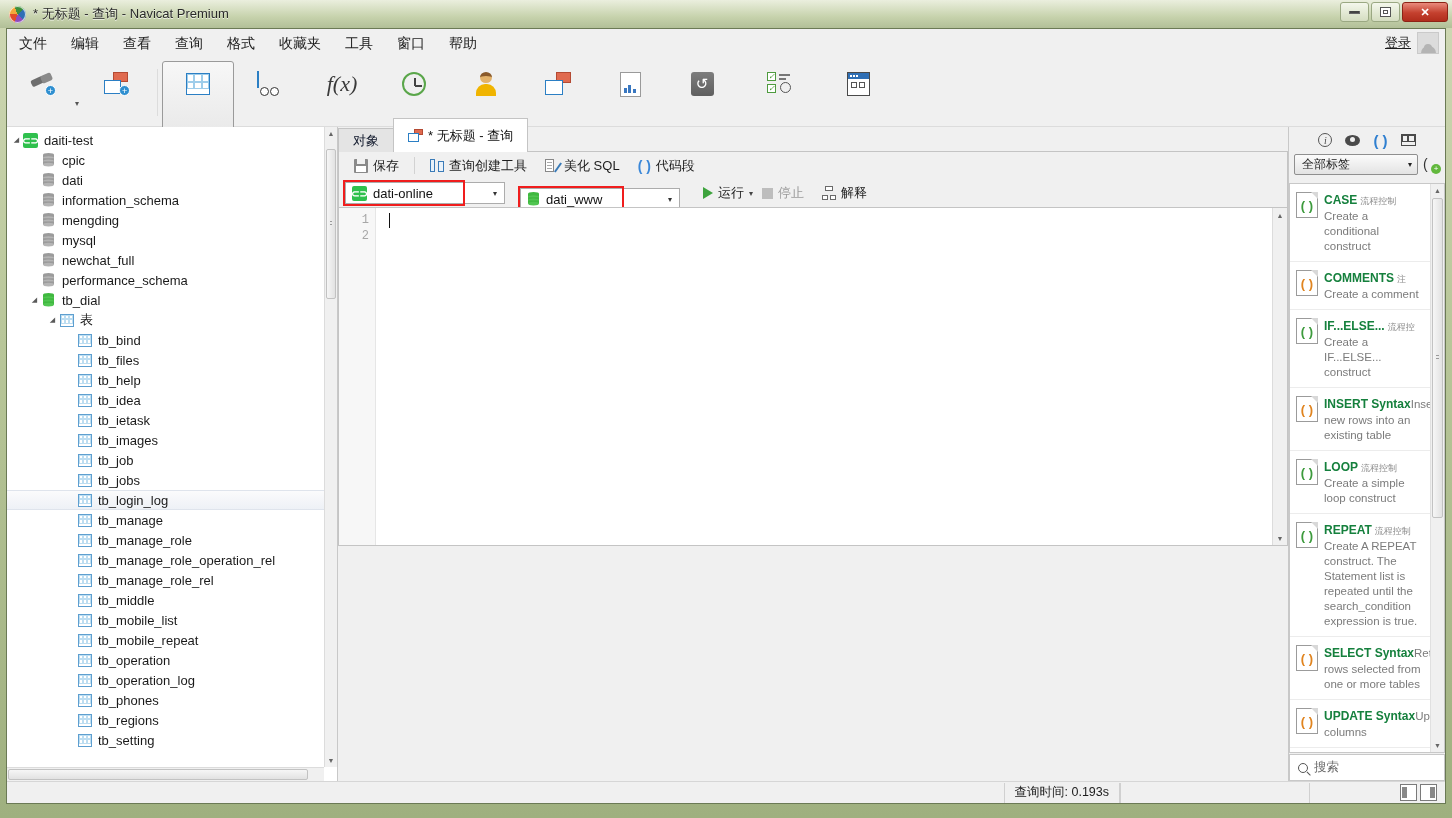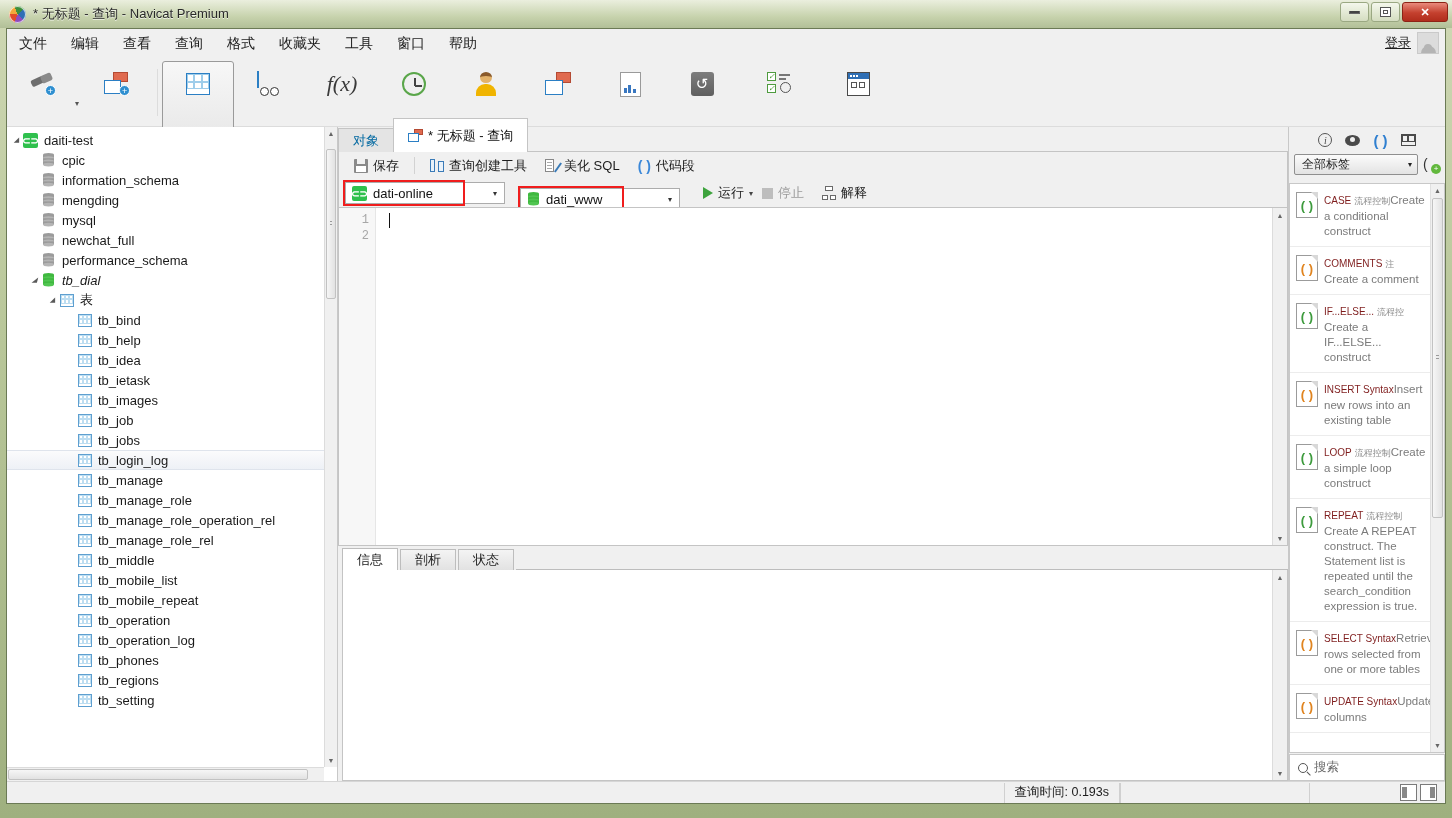--- a/index.html
+++ b/index.html
@@ -164,21 +164,21 @@
   #tree-vthumb .grip{position:absolute;left:3px;right:3px;top:50%;margin-top:-3px;height:6px;
     background:repeating-linear-gradient(180deg,#9b9b9b 0 1px,transparent 1px 3px);}
   #tree-hscroll { position:absolute;left:0;right:13px;bottom:0;height:14px;background:#f0f0f0;border-top:1px solid #dcdcdc;}
   #tree-hthumb { position:absolute;left:1px;top:1px;bottom:1px;width:300px;
     background:linear-gradient(180deg,#f6f6f6,#e2e2e2);border:1px solid #c2c2c2;border-radius:2px;}
   
   #center { position:absolute; left:331px; top:98px; right:157px; bottom:22px; background:#f0f0f0; }
   #obj-tabs { height:25px; display:flex; align-items:flex-end; background:#f0f0f0; position:relative;}
   .otab {
     height:24px; display:flex;align-items:center; gap:5px;
-    padding:0 14px; font-size:13px; color:#0369a1;
+    padding:0 14px; font-size:13px; color:#0f172a;
     background:#e4e4e4; border:1px solid #c4c4c4; border-bottom:none;
     margin-right:-1px; white-space:nowrap;
   }
   .otab.active { background:#fff; height:34px; color:#111; }
   .otab .tico{width:15px;height:14px;position:relative;}
   .otab .tico .a{position:absolute;right:0;top:0;width:9px;height:6px;background:#e06a4f;border:1px solid #b44a33;}
   .otab .tico .b{position:absolute;left:0;top:4px;width:11px;height:9px;background:#fff;border:1px solid #2b7fc4;}
   .otab .tico .b .h{height:2px;background:#3d93d6;}
   #obj-tabs .tabfill { flex:1; border-bottom:1px solid #c4c4c4; height:25px; }
   #query-toolbar {
@@ -273,21 +273,21 @@
   #snips { position:absolute;left:0;top:56px;right:0;bottom:28px;background:#fff;border:1px solid #c8c8c8;overflow:hidden;}
   #snip-list{position:absolute;left:0;top:0;right:14px;bottom:0;overflow:hidden;}
   .snip { display:flex; gap:6px; padding:8px 4px 8px 6px; border-bottom:1px solid #ececec; }
   .snip .sico { flex:0 0 22px; }
   .doc-ico{width:22px;height:26px;background:#fff;border:1px solid #9b9b9b;position:relative;
            display:flex;align-items:center;justify-content:center;font-size:13px;font-weight:bold;}
   .doc-ico:after{content:"";position:absolute;right:-1px;top:-1px;border-width:0 7px 7px 0;
            border-style:solid;border-color:transparent #d8d8d8 transparent transparent;}
   .doc-ico.green{color:#3d9b3d;} .doc-ico.orange{color:#e0841f;}
   .snip .stxt{flex:1;min-width:0;}
-  .snip .stitle{font-size:10px;font-weight:normal;color:#7f1d1d;white-space:nowrap;line-height:15px;}
+  .snip .stitle{font-size:12px;font-weight:bold;color:#15803d;white-space:nowrap;line-height:15px;}
   .snip .stag{font-size:9px;font-weight:normal;color:#8d8d8d;margin-left:3px;}
   .snip .sdesc{font-size:11.5px;color:#7b7b7b;line-height:14px;margin-top:2px;}
   #snip-vscroll{position:absolute;right:0;top:0;bottom:0;width:14px;background:#f0f0f0;border-left:1px solid #e0e0e0;}
   #snip-vscroll .sb-arrow{height:13px;}
   #snip-vthumb{position:absolute;left:1px;right:1px;top:14px;height:320px;
       background:linear-gradient(90deg,#f6f6f6,#e2e2e2);border:1px solid #c2c2c2;border-radius:2px;}
   #snip-vthumb .grip{position:absolute;left:3px;right:3px;top:50%;margin-top:-3px;height:6px;
       background:repeating-linear-gradient(180deg,#9b9b9b 0 1px,transparent 1px 3px);}
   #rp-search{position:absolute;left:0;right:0;bottom:0;height:27px;background:#fff;border:1px solid #c8c8c8;
       display:flex;align-items:center;gap:6px;padding-left:8px;}
@@ -501,83 +501,98 @@
               <svg class="db-ico" viewBox="0 0 13 14">
                 <ellipse cx="6.5" cy="2" rx="5.5" ry="1.9" fill="#9b9b9b"></ellipse>
                 <rect x="1" y="2" width="11" height="3.2" fill="#9b9b9b"></rect>
                 <ellipse cx="6.5" cy="5.2" rx="5.5" ry="1.9" fill="#b5b5b5"></ellipse>
                 <rect x="1" y="5.2" width="11" height="3.2" fill="#9b9b9b"></rect>
                 <ellipse cx="6.5" cy="8.4" rx="5.5" ry="1.9" fill="#b5b5b5"></ellipse>
                 <rect x="1" y="8.4" width="11" height="3.2" fill="#9b9b9b"></rect>
                 <ellipse cx="6.5" cy="11.6" rx="5.5" ry="1.9" fill="#b5b5b5"></ellipse>
               </svg>
             </span>
-            <span>information_schema</span>
+            <span>dati</span>
           </div>
           <div class="node" style="padding-left: 22px;">
             <span class="arrow"></span>
             <span class="nico">
               <svg class="db-ico" viewBox="0 0 13 14">
                 <ellipse cx="6.5" cy="2" rx="5.5" ry="1.9" fill="#9b9b9b"></ellipse>
                 <rect x="1" y="2" width="11" height="3.2" fill="#9b9b9b"></rect>
                 <ellipse cx="6.5" cy="5.2" rx="5.5" ry="1.9" fill="#b5b5b5"></ellipse>
                 <rect x="1" y="5.2" width="11" height="3.2" fill="#9b9b9b"></rect>
                 <ellipse cx="6.5" cy="8.4" rx="5.5" ry="1.9" fill="#b5b5b5"></ellipse>
                 <rect x="1" y="8.4" width="11" height="3.2" fill="#9b9b9b"></rect>
                 <ellipse cx="6.5" cy="11.6" rx="5.5" ry="1.9" fill="#b5b5b5"></ellipse>
               </svg>
             </span>
-            <span>mengding</span>
+            <span>information_schema</span>
           </div>
           <div class="node" style="padding-left: 22px;">
             <span class="arrow"></span>
             <span class="nico">
               <svg class="db-ico" viewBox="0 0 13 14">
                 <ellipse cx="6.5" cy="2" rx="5.5" ry="1.9" fill="#9b9b9b"></ellipse>
                 <rect x="1" y="2" width="11" height="3.2" fill="#9b9b9b"></rect>
                 <ellipse cx="6.5" cy="5.2" rx="5.5" ry="1.9" fill="#b5b5b5"></ellipse>
                 <rect x="1" y="5.2" width="11" height="3.2" fill="#9b9b9b"></rect>
                 <ellipse cx="6.5" cy="8.4" rx="5.5" ry="1.9" fill="#b5b5b5"></ellipse>
                 <rect x="1" y="8.4" width="11" height="3.2" fill="#9b9b9b"></rect>
                 <ellipse cx="6.5" cy="11.6" rx="5.5" ry="1.9" fill="#b5b5b5"></ellipse>
               </svg>
             </span>
-            <span>mysql</span>
+            <span>mengding</span>
           </div>
           <div class="node" style="padding-left: 22px;">
             <span class="arrow"></span>
             <span class="nico">
               <svg class="db-ico" viewBox="0 0 13 14">
                 <ellipse cx="6.5" cy="2" rx="5.5" ry="1.9" fill="#9b9b9b"></ellipse>
                 <rect x="1" y="2" width="11" height="3.2" fill="#9b9b9b"></rect>
                 <ellipse cx="6.5" cy="5.2" rx="5.5" ry="1.9" fill="#b5b5b5"></ellipse>
                 <rect x="1" y="5.2" width="11" height="3.2" fill="#9b9b9b"></rect>
                 <ellipse cx="6.5" cy="8.4" rx="5.5" ry="1.9" fill="#b5b5b5"></ellipse>
                 <rect x="1" y="8.4" width="11" height="3.2" fill="#9b9b9b"></rect>
                 <ellipse cx="6.5" cy="11.6" rx="5.5" ry="1.9" fill="#b5b5b5"></ellipse>
               </svg>
             </span>
-            <span>newchat_full</span>
+            <span>mysql</span>
           </div>
           <div class="node" style="padding-left: 22px;">
             <span class="arrow"></span>
             <span class="nico">
               <svg class="db-ico" viewBox="0 0 13 14">
                 <ellipse cx="6.5" cy="2" rx="5.5" ry="1.9" fill="#9b9b9b"></ellipse>
                 <rect x="1" y="2" width="11" height="3.2" fill="#9b9b9b"></rect>
                 <ellipse cx="6.5" cy="5.2" rx="5.5" ry="1.9" fill="#b5b5b5"></ellipse>
                 <rect x="1" y="5.2" width="11" height="3.2" fill="#9b9b9b"></rect>
                 <ellipse cx="6.5" cy="8.4" rx="5.5" ry="1.9" fill="#b5b5b5"></ellipse>
                 <rect x="1" y="8.4" width="11" height="3.2" fill="#9b9b9b"></rect>
                 <ellipse cx="6.5" cy="11.6" rx="5.5" ry="1.9" fill="#b5b5b5"></ellipse>
               </svg>
             </span>
+            <span>newchat_full</span>
+          </div>
+          <div class="node" style="padding-left: 22px;">
+            <span class="arrow"></span>
+            <span class="nico">
+              <svg class="db-ico" viewBox="0 0 13 14">
+                <ellipse cx="6.5" cy="2" rx="5.5" ry="1.9" fill="#9b9b9b"></ellipse>
+                <rect x="1" y="2" width="11" height="3.2" fill="#9b9b9b"></rect>
+                <ellipse cx="6.5" cy="5.2" rx="5.5" ry="1.9" fill="#b5b5b5"></ellipse>
+                <rect x="1" y="5.2" width="11" height="3.2" fill="#9b9b9b"></rect>
+                <ellipse cx="6.5" cy="8.4" rx="5.5" ry="1.9" fill="#b5b5b5"></ellipse>
+                <rect x="1" y="8.4" width="11" height="3.2" fill="#9b9b9b"></rect>
+                <ellipse cx="6.5" cy="11.6" rx="5.5" ry="1.9" fill="#b5b5b5"></ellipse>
+              </svg>
+            </span>
             <span>performance_schema</span>
           </div>
-          <div class="node" style="padding-left: 22px; font-style: italic;">
+          <div class="node" style="padding-left: 22px;">
             <span class="arrow">◢</span>
             <span class="nico">
               <svg class="db-ico" viewBox="0 0 13 14">
                 <ellipse cx="6.5" cy="2" rx="5.5" ry="1.9" fill="#3fb83f"></ellipse>
                 <rect x="1" y="2" width="11" height="3.2" fill="#3fb83f"></rect>
                 <ellipse cx="6.5" cy="5.2" rx="5.5" ry="1.9" fill="#51c551"></ellipse>
                 <rect x="1" y="5.2" width="11" height="3.2" fill="#3fb83f"></rect>
                 <ellipse cx="6.5" cy="8.4" rx="5.5" ry="1.9" fill="#51c551"></ellipse>
                 <rect x="1" y="8.4" width="11" height="3.2" fill="#3fb83f"></rect>
                 <ellipse cx="6.5" cy="11.6" rx="5.5" ry="1.9" fill="#51c551"></ellipse>
@@ -605,20 +620,34 @@
               <span class="tbl-ico"><span class="h"></span><span class="r">
                   <i></i>
                   <i></i>
                   <i></i>
                   <i></i>
                   <i></i>
                   <i></i>
                 </span></span>
             </span>
             <span>tb_bind</span>
+          </div>
+          <div class="node" style="padding-left: 58px;">
+            <span class="arrow"></span>
+            <span class="nico">
+              <span class="tbl-ico"><span class="h"></span><span class="r">
+                  <i></i>
+                  <i></i>
+                  <i></i>
+                  <i></i>
+                  <i></i>
+                  <i></i>
+                </span></span>
+            </span>
+            <span>tb_files</span>
           </div>
           <div class="node" style="padding-left: 58px;">
             <span class="arrow"></span>
             <span class="nico">
               <span class="tbl-ico"><span class="h"></span><span class="r">
                   <i></i>
                   <i></i>
                   <i></i>
                   <i></i>
                   <i></i>
@@ -994,41 +1023,20 @@
             <div class="ln"></div>
             <div class="ln"></div>
           </div>
         <div id="caret"></div>
         <div id="ed-vscroll">
           <div class="sb-arrow">▲</div>
           <div class="sb-arrow" style="position:absolute;bottom:0;left:0;right:0;">▼</div>
         </div>
       </div>
 
-      <div id="results">
-        <div id="res-tabs">
-          <div class="rtab active">
-            <span>信息</span>
-          </div>
-          <div class="rtab">
-            <span>剖析</span>
-          </div>
-          <div class="rtab">
-            <span>状态</span>
-          </div>
-          <div class="fill"></div>
-        </div>
-        <div id="res-body">
-          <span></span>
-          <div id="res-vscroll">
-            <div class="sb-arrow">▲</div>
-            <div class="sb-arrow" style="position:absolute;bottom:0;left:0;right:0;">▼</div>
-          </div>
-        </div>
-      </div>
     </div>
 
     <div id="rightpanel">
       <div id="rp-icons">
         <span class="rpi">
             <span class="ic-info">i</span>
           </span>
         <span class="rpi">
             <span class="ic-eye"></span>
           </span>

